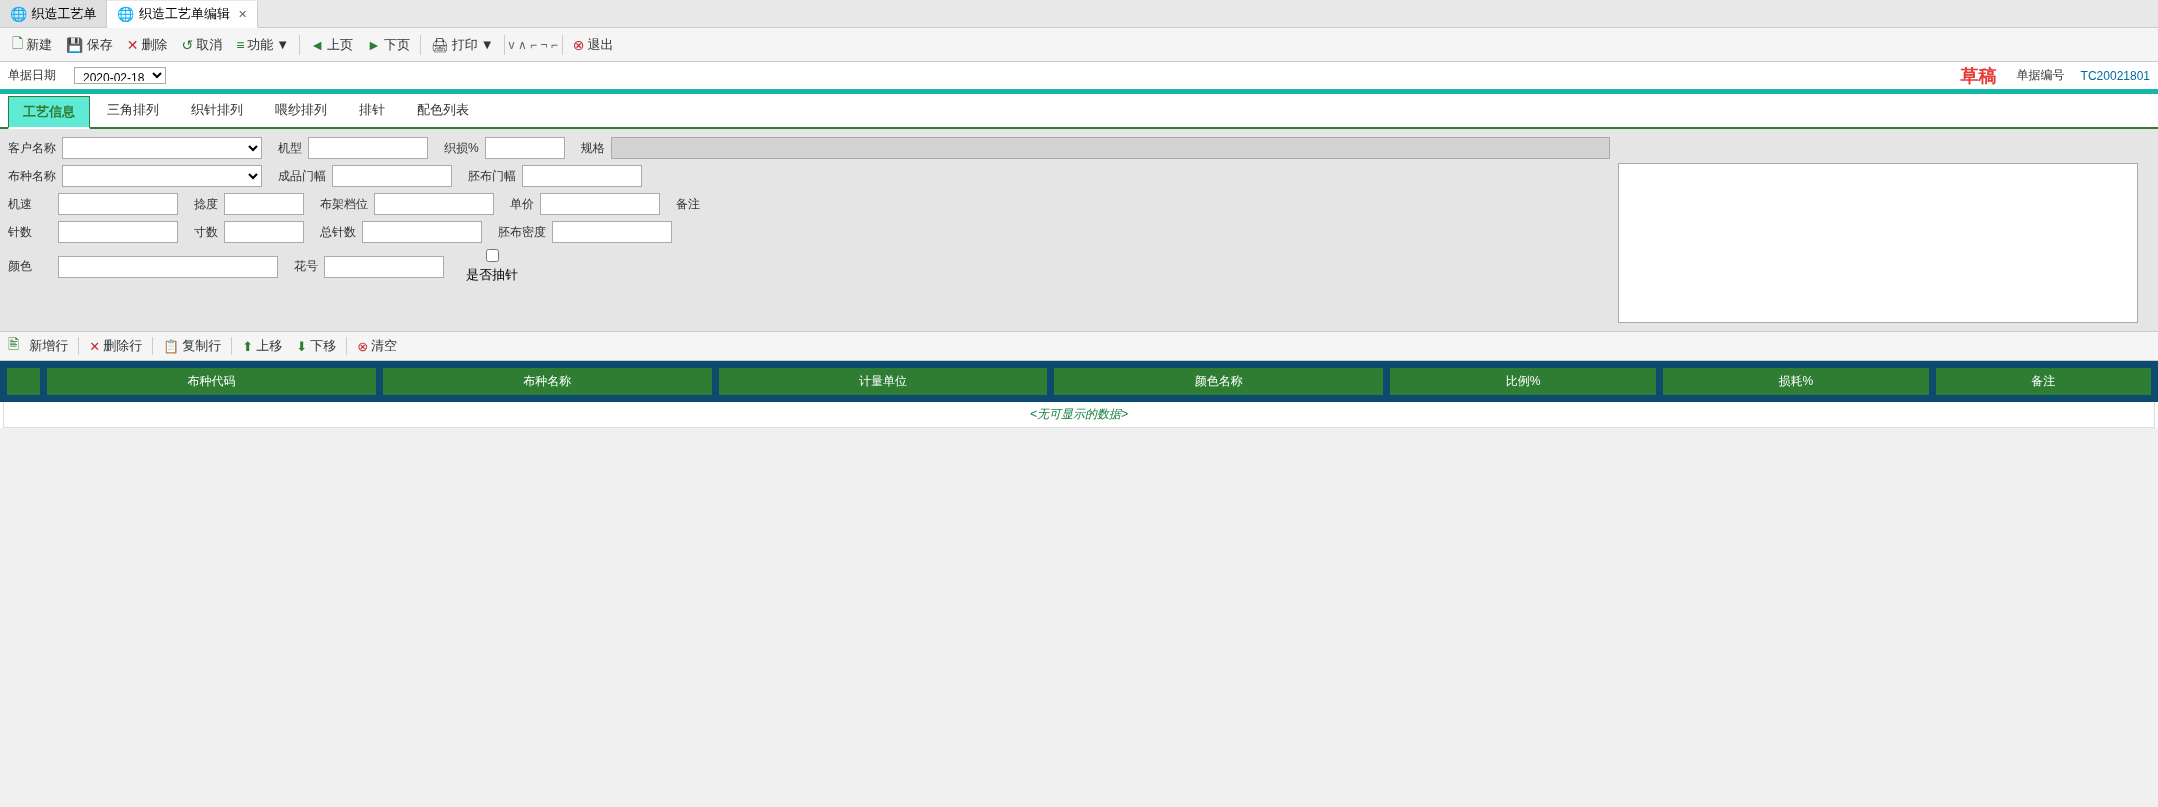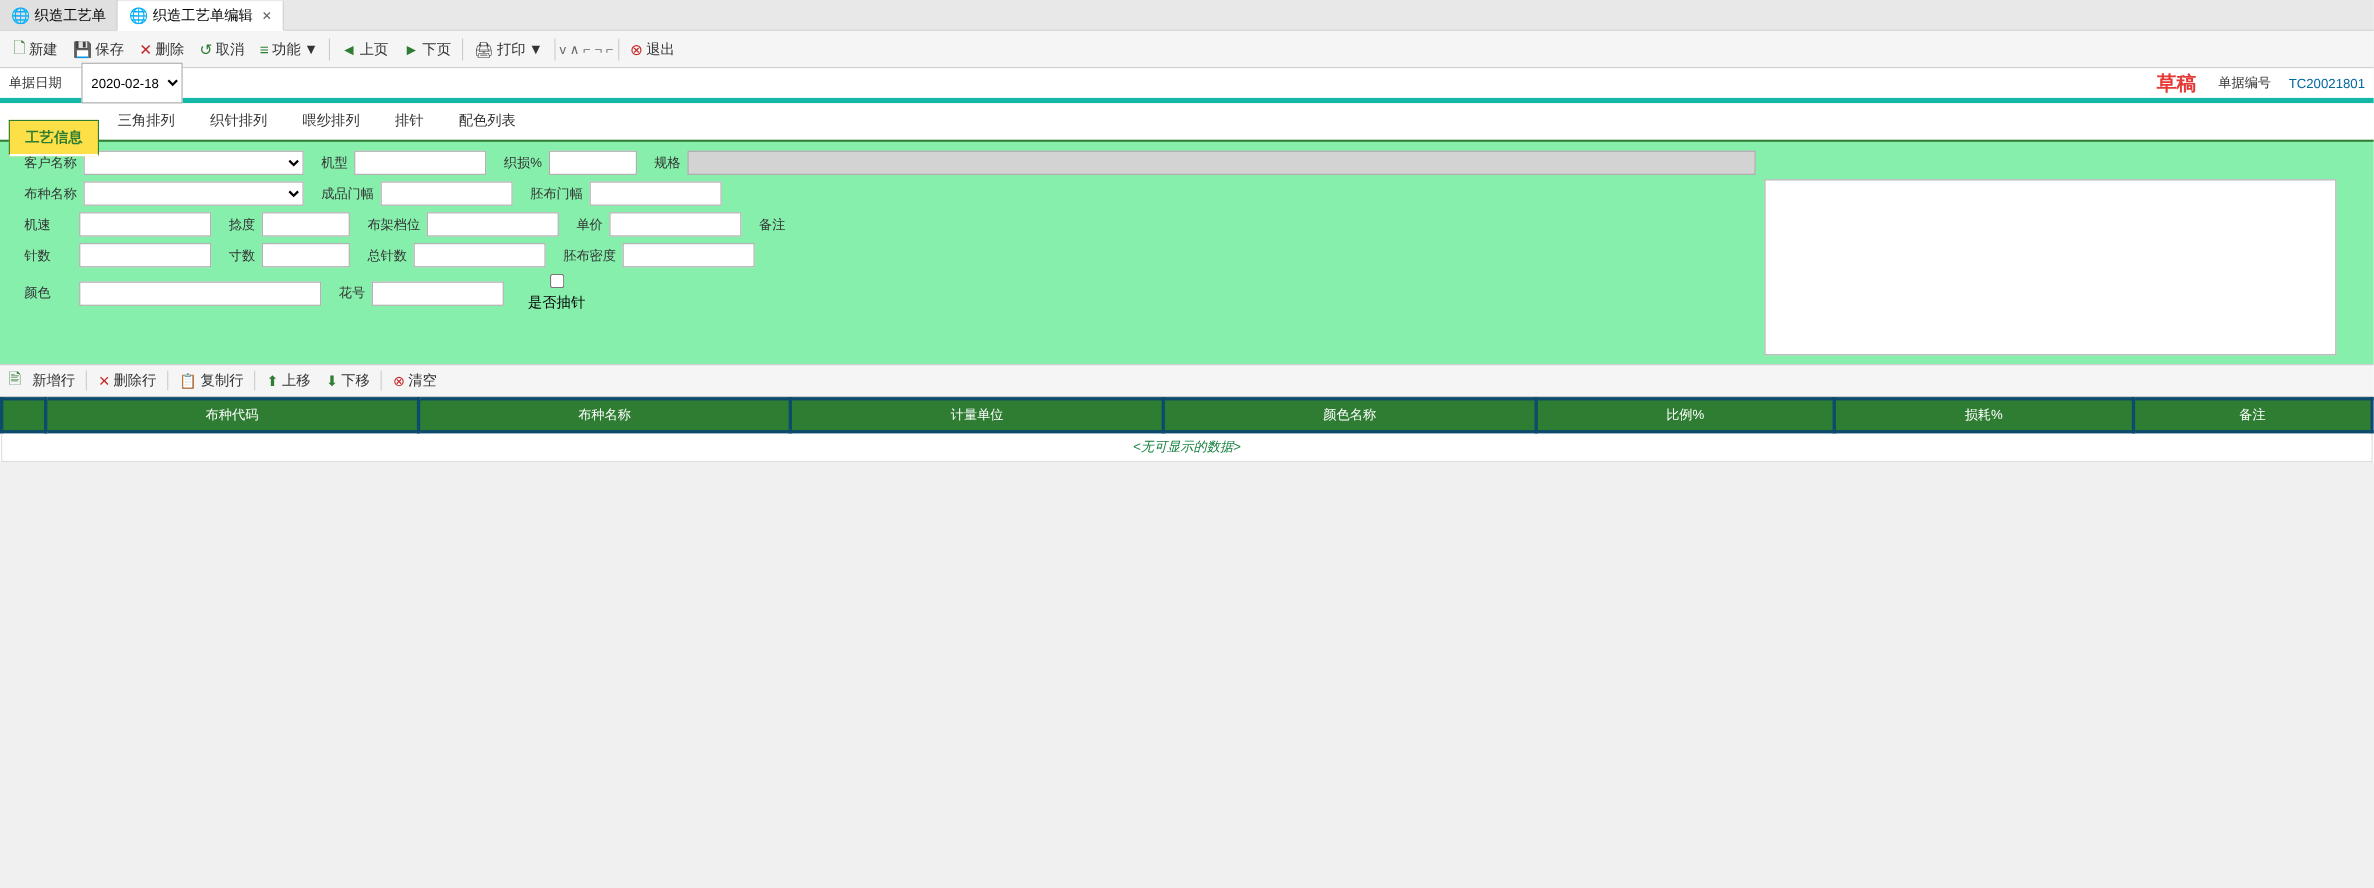--- a/index.html
+++ b/index.html
@@ -15,35 +15,35 @@
     
     .toolbar { display: flex; align-items: center; background: #f5f5f5; border-bottom: 1px solid #ccc; padding: 3px 6px; height: 34px; gap: 2px; }
     .toolbar-btn { display: flex; align-items: center; gap: 3px; padding: 3px 6px; cursor: pointer; border: none; background: transparent; font-size: 12px; color: #333; white-space: nowrap; }
     .toolbar-btn .icon { font-size: 14px; }
     .toolbar-sep { width: 1px; height: 20px; background: #ccc; margin: 0 2px; }
     .toolbar-btn.green-icon .icon { color: #2e7d32; }
     
     
     .date-row { display: flex; align-items: center; padding: 4px 8px; background: #fff; border-bottom: 5px solid #14b8a6; height: 32px; gap: 12px; }
     .date-label { font-size: 12px; color: #333; margin-right: 6px; }
-    .date-select { border: 1px solid #aaa; padding: 2px 4px; font-size: 12px; background: #fff; cursor: pointer; height: 37px; }
+    .date-select { border: 1px solid #aaa; padding: 2px 4px; font-size: 12px; background: #fff; cursor: pointer; height: 17px; }
     .draft-label { color: #e53935; font-size: 18px; font-weight: bold; margin-left: auto; }
     .doc-num-label { font-size: 12px; margin-left: 8px; color: #333; }
     .doc-num-value { font-size: 12px; color: #0369a1; margin-left: 4px; }
     
     
     .main-content { background: #fff; }
     
     
     .inner-tabs { display: flex; border-bottom: 2px solid #2e7d32; padding: 0 8px; background: #fff; }
     .inner-tab { padding: 6px 14px; cursor: pointer; font-size: 13px; border: 1px solid transparent; border-bottom: none; margin-right: 2px; color: #333; }
-    .inner-tab.active { background: #fde047; border: 1px solid #2e7d32; border-bottom: 2px solid #fff; color: #2e7d32; font-weight: bold; position: relative; top: 15px; }
-    
-    
-    .form-area { padding: 8px 22px; background: #86efac; }
+    .inner-tab.active { background: #5eead4; border: 1px solid #2e7d32; border-bottom: 2px solid #fff; color: #2e7d32; font-weight: bold; position: relative; top: 2px; }
+    
+    
+    .form-area { padding: 8px 8px; background: #e5e5e5; }
     .form-row { display: flex; align-items: center; margin-bottom: 6px; gap: 6px; }
     .form-label { font-size: 12px; color: #333; white-space: nowrap; min-width: fit-content; }
     .form-input { border: 1px solid #aaa; padding: 2px 4px; font-size: 12px; height: 22px; background: #fff; }
     .form-input-wide { width: 180px; }
     .form-input-medium { width: 120px; }
     .form-input-small { width: 80px; }
     .form-select { border: 1px solid #aaa; padding: 2px 4px; font-size: 12px; height: 22px; background: #fff; cursor: pointer; }
     .form-select-wide { width: 200px; }
     .spec-input { background: #d3d3d3; border: 1px solid #aaa; height: 22px; flex: 1; }
     
@@ -55,21 +55,21 @@
     
     .checkbox-label { display: flex; align-items: center; gap: 4px; font-size: 12px; cursor: pointer; }
     
     
     .grid-toolbar { display: flex; align-items: center; background: #f5f5f5; border-top: 1px solid #ccc; border-bottom: 1px solid #ccc; padding: 3px 8px; height: 30px; gap: 2px; }
     .grid-toolbar-btn { display: flex; align-items: center; gap: 3px; padding: 2px 6px; cursor: pointer; border: none; background: transparent; font-size: 12px; color: #333; }
     .grid-sep { width: 1px; height: 18px; background: #ccc; margin: 0 2px; }
     
     
     .data-table { width: 100%; border-collapse: collapse; }
-    .data-table th { background: #2e7d32; color: #fff; font-size: 12px; padding: 5px 8px; border: 3px solid #0c4a6e; text-align: center; font-weight: normal; }
+    .data-table th { background: #2e7d32; color: #fff; font-size: 12px; padding: 5px 8px; border: 7px solid #0c4a6e; text-align: center; font-weight: normal; }
     .data-table td { border: 1px solid #ddd; padding: 4px 8px; font-size: 12px; text-align: center; }
     .data-table .row-num { width: 40px; }
     
     .no-data { text-align: center; color: #15803d; font-size: 13px; padding: 80px 0; font-style: italic; }
     
     .table-wrapper { background: #fff; }
     
     .green-icon-color { color: #2e7d32; }
     .red-color { color: #c62828; }
   </style>

